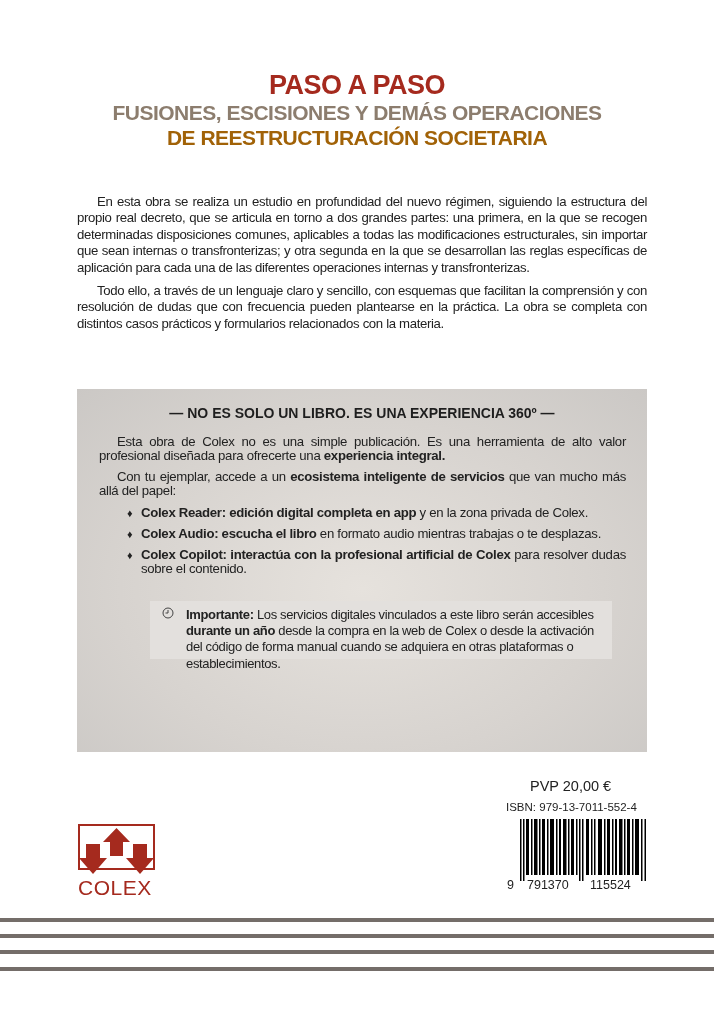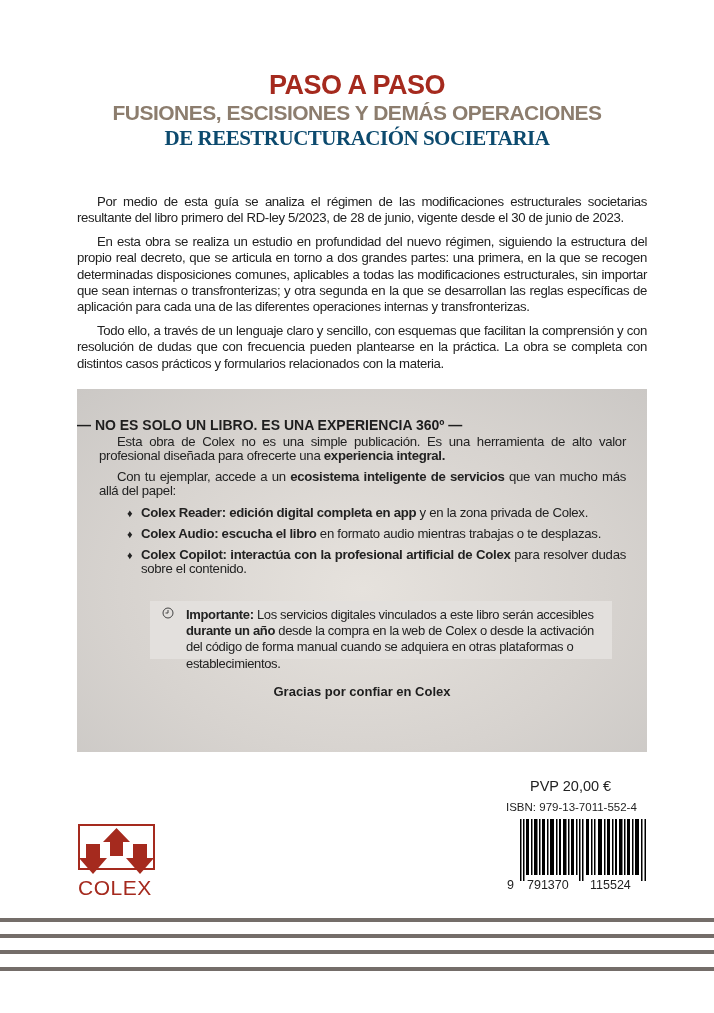--- a/index.html
+++ b/index.html
@@ -1,24 +1,24 @@
 <!DOCTYPE html>
 <html><head>
 <meta charset="utf-8">
 <style>
   html,body{margin:0;padding:0;}
   body{width:714px;height:1013px;background:#fff;position:relative;overflow:hidden;font-family:"Liberation Sans",sans-serif;color:#222;}
   .title{position:absolute;left:0;width:714px;text-align:center;font-weight:bold;letter-spacing:-0.5px;}
   .t1{top:64px;font-size:27px;color:#a52a1e;margin-top:6px;}
   .t2{top:101px;font-size:21px;color:#8c7d6e;}
-  .t3{top:126px;font-size:21px;color:#0c4a6e;font-family:Liberation Serif, serif;}
+  .t3{top:126px;font-size:21px;color:#a16207;}
   .intro{position:absolute;left:77px;top:194px;width:570px;font-size:13.2px;line-height:16.4px;text-align:justify;letter-spacing:-0.35px;}
   .intro p{margin:0 0 7px 0;text-indent:20px;}
   .box{position:absolute;left:77px;top:389px;width:570px;height:363px;background:radial-gradient(ellipse at 50% 55%,#e6e2dd 0%,#d7d3cf 60%,#cbc8c5 100%);}
-  .box-h{position:absolute;top:16px;left:0;width:570px;text-align:left;font-weight:bold;font-size:14px;color:#1e1e1e;margin-top:12px;}
+  .box-h{position:absolute;top:16px;left:0;width:570px;text-align:center;font-weight:bold;font-size:14px;color:#1e1e1e;}
   .box-body{position:absolute;left:22px;top:46px;width:527px;font-size:13.2px;line-height:14px;letter-spacing:-0.3px;text-align:justify;}
   .box-body p{margin:0 0 7px 0;text-indent:18px;}
   .bul{list-style:none;padding:0;margin:8px 0 0 28px;}
   .bul li{position:relative;padding-left:14px;margin-bottom:7px;}
   .bul li .dia{position:absolute;left:0;top:0;font-size:11px;}
   .note{position:absolute;left:53px;top:212px;width:462px;height:58px;background:#e3e0dd;padding:6px 10px 0 36px;box-sizing:border-box;font-size:13px;line-height:16.2px;letter-spacing:-0.35px;margin-left:20px;}
   .note .clk{position:absolute;left:12px;top:6px;font-size:12px;color:#444;}
   .thanks{position:absolute;left:0;width:570px;text-align:center;font-weight:bold;font-size:13px;color:#1e1e1e;}
   .th1{top:295px;}
   .th2{top:316px;line-height:16.5px;}
@@ -30,21 +30,20 @@
   .rule{position:absolute;left:0;width:714px;height:4px;background:#746d69;}
 </style>
 </head>
 <body>
 
 <div class="title t1">PASO A PASO</div>
 <div class="title t2">FUSIONES, ESCISIONES Y DEMÁS OPERACIONES</div>
 <div class="title t3">DE REESTRUCTURACIÓN SOCIETARIA</div>
 
 <div class="intro">
-  <p>Por medio de esta guía se analiza el régimen de las modificaciones estructurales societarias resultante del libro primero del RD-ley 5/2023, de 28 de junio, vigente desde el 30 de junio de 2023.</p>
   <p>En esta obra se realiza un estudio en profundidad del nuevo régimen, siguiendo la estructura del propio real decreto, que se articula en torno a dos grandes partes: una primera, en la que se recogen determinadas disposiciones comunes, aplicables a todas las modificaciones estructurales, sin importar que sean internas o transfronterizas; y otra segunda en la que se desarrollan las reglas específicas de aplicación para cada una de las diferentes operaciones internas y transfronterizas.</p>
   <p>Todo ello, a través de un lenguaje claro y sencillo, con esquemas que facilitan la comprensión y con resolución de dudas que con frecuencia pueden plantearse en la práctica. La obra se completa con distintos casos prácticos y formularios relacionados con la materia.</p>
 </div>
 
 <div class="box">
   <div class="box-h">— NO ES SOLO UN LIBRO. ES UNA EXPERIENCIA 360º —</div>
   <div class="box-body">
     <p><span>Esta obra de Colex no es una simple publicación. Es una herramienta de alto valor profesional diseñada para ofrecerte una </span><b>experiencia integral.</b></p>
     <p><span>Con tu ejemplar, accede a un </span><b>ecosistema inteligente de servicios</b><span> que van mucho más allá del papel:</span></p>
     <ul class="bul">
@@ -55,21 +54,20 @@
   </div>
   <div class="note">
     <span class="clk">
       <svg width="12" height="12" viewBox="0 0 12 12">
           <circle cx="6" cy="6" r="5" fill="none" stroke="#444" stroke-width="1"></circle>
           <path d="M6 3 V6 H3.5" fill="none" stroke="#444" stroke-width="1"></path>
         </svg>
     </span>
     <b>Importante:</b><span> Los servicios digitales vinculados a este libro serán accesibles </span><b>durante un año</b><span> desde la compra en la web de Colex o desde la activación del código de forma manual cuando se adquiera en otras plataformas o establecimientos.</span>
   </div>
-  <div class="thanks th1">Gracias por confiar en Colex</div>
 </div>
 
 <div class="price">PVP 20,00 €</div>
 <div class="isbn">ISBN: 979-13-7011-552-4</div>
 
 <svg class="barcode" viewBox="0 0 127 62" preserveAspectRatio="none">
   <g fill="#000">
     <rect x="0" y="0" width="1.5" height="62"></rect>
       <rect x="3" y="0" width="1.5" height="62"></rect>
     <rect x="6" y="0" width="3" height="56"></rect>

